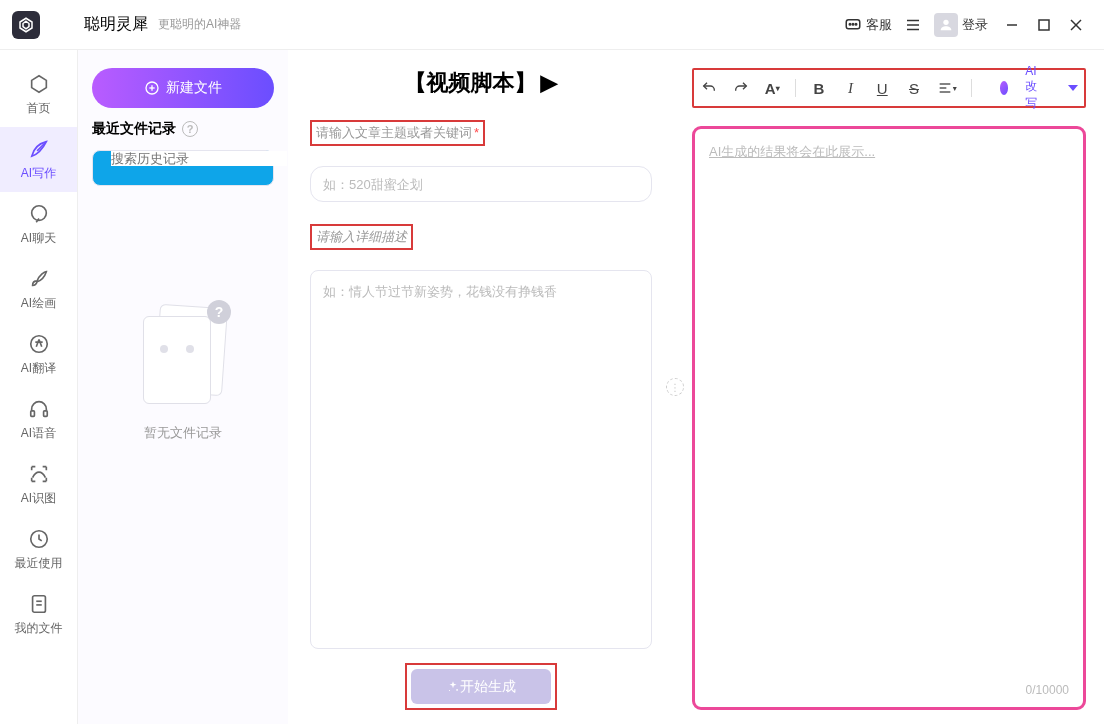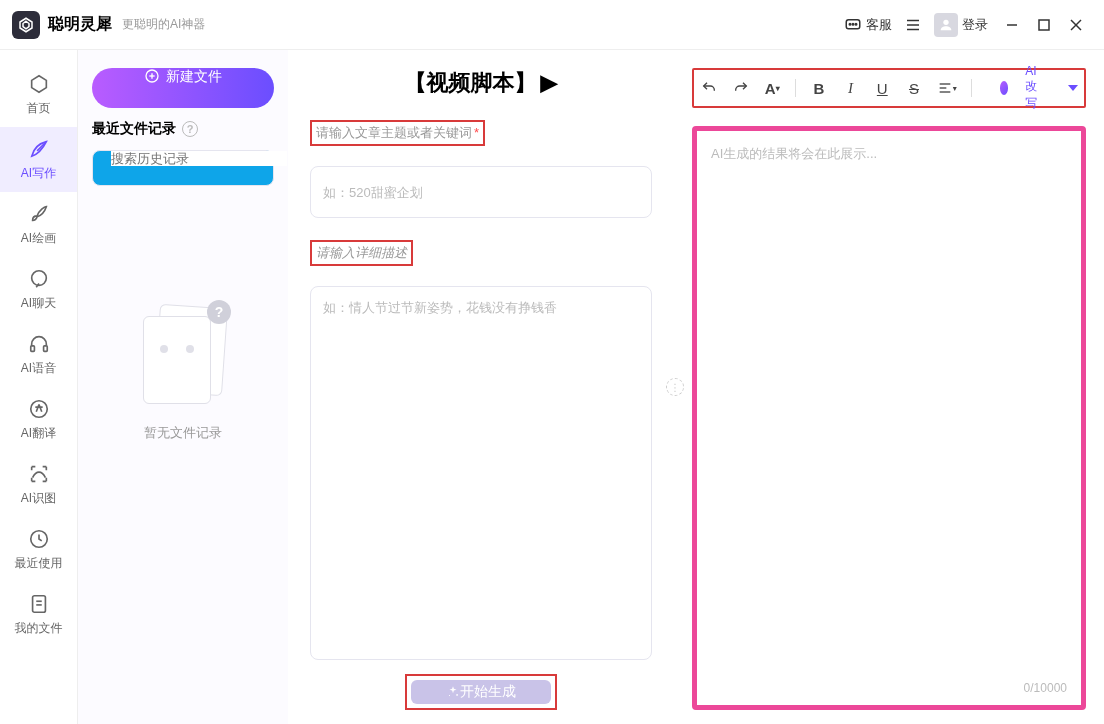--- a/index.html
+++ b/index.html
@@ -1,77 +1,77 @@
 <!DOCTYPE html>
 <html><head>
 <meta charset="utf-8">
 <style>
 * { margin: 0; padding: 0; box-sizing: border-box; font-family: -apple-system, "PingFang SC", "Microsoft YaHei", sans-serif; }
 body { width: 1104px; height: 724px; background: #fff; overflow: hidden; }
 
 .titlebar { height: 50px; display: flex; align-items: center; padding: 0 12px; border-bottom: 1px solid #eee; }
 .logo-badge { width: 28px; height: 28px; border-radius: 6px; background: #2d2d3a; display: flex; align-items: center; justify-content: center; margin-right: 8px; }
 .logo-badge svg { width: 18px; height: 18px; }
-.app-title { font-weight: 700; font-size: 16px; margin-right: 10px; }
+.app-title { font-weight: 400; font-size: 16px; margin-right: 10px; margin-left: 36px; }
 .app-sub { font-size: 12px; color: #999; }
 .spacer { flex: 1; }
 .hdr-btn { display: flex; align-items: center; gap: 4px; font-size: 13px; color: #333; padding: 4px 8px; cursor: pointer; }
 .hdr-icon { width: 26px; height: 26px; display: flex; align-items: center; justify-content: center; cursor: pointer; color: #333; }
 .avatar { width: 24px; height: 24px; background: #d8d8e0; border-radius: 4px; display: flex; align-items: center; justify-content: center; }
 .win-ctrl { width: 32px; height: 32px; display: flex; align-items: center; justify-content: center; cursor: pointer; color: #333; }
 
 .body { display: flex; height: calc(724px - 50px); }
 
 .rail { width: 78px; border-right: 1px solid #eee; display: flex; flex-direction: column; padding-top: 12px; }
 .rail-item { display: flex; flex-direction: column; align-items: center; gap: 4px; padding: 10px 0; font-size: 12px; color: #666; cursor: pointer; }
 .rail-item.active { background: #f0edff; color: #6b4eff; }
 .rail-icon { width: 24px; height: 24px; display: flex; align-items: center; justify-content: center; }
 .rail-icon svg { width: 22px; height: 22px; }
 
 .file-panel { width: 210px; padding: 18px 14px; background: #fcfbff; }
-.btn-new { width: 100%; height: 40px; border: none; border-radius: 20px; background: linear-gradient(90deg, #b95cff, #6b4eff); color: #fff; font-size: 14px; font-weight: 500; display: flex; align-items: flex-start; justify-content: center; gap: 6px; cursor: pointer; margin-bottom: 12px; }
+.btn-new { width: 100%; height: 40px; border: none; border-radius: 20px; background: linear-gradient(90deg, #b95cff, #6b4eff); color: #fff; font-size: 14px; font-weight: 500; display: flex; align-items: center; justify-content: center; gap: 6px; cursor: pointer; margin-bottom: 12px; }
 .btn-tpl { width: 100%; height: 40px; border: 1.5px solid #6b4eff; border-radius: 20px; background: #fff; color: #6b4eff; font-size: 14px; font-weight: 500; cursor: pointer; margin-bottom: 24px; }
 .section-title { font-size: 14px; font-weight: 700; display: flex; align-items: center; gap: 6px; margin-bottom: 12px; }
 .help-dot { width: 16px; height: 16px; border: 1px solid #bbb; border-radius: 50%; display: flex; align-items: center; justify-content: center; font-size: 11px; color: #bbb; }
 .search-box { width: 100%; height: 36px; border: 1px solid #e5e5ef; border-radius: 8px; display: flex; align-items: flex-start; padding: 0 10px; gap: 8px; color: #aaa; font-size: 13px; background: #0ea5e9; }
 .search-box input { border: none; outline: none; flex: 1; font-size: 13px; color: #333; }
 .empty-state { margin-top: 120px; display: flex; flex-direction: column; align-items: center; gap: 18px; color: #999; font-size: 13px; }
 .empty-illus { position: relative; width: 80px; height: 100px; }
 .paper { position: absolute; width: 68px; height: 88px; background: #fff; border: 1px solid #e0e0e8; border-radius: 6px; }
 .paper.back { left: 14px; top: 0; transform: rotate(4deg); }
 .paper.front { left: 0; top: 10px; }
 .paper.front::before, .paper.front::after { content: ""; position: absolute; width: 8px; height: 8px; background: #e0e0e8; border-radius: 50%; top: 28px; }
 .paper.front::before { left: 16px; }
 .paper.front::after { right: 16px; }
 .q-bubble { position: absolute; right: -8px; top: -6px; width: 24px; height: 24px; background: #d0d0da; border-radius: 50%; display: flex; align-items: center; justify-content: center; color: #fff; font-size: 14px; font-weight: 700; }
 
 .form-col { flex: 1; padding: 18px 22px 14px; display: flex; flex-direction: column; position: relative; min-width: 0; }
 .page-title { font-size: 22px; font-weight: 700; text-align: center; display: flex; align-items: center; justify-content: center; gap: 4px; margin-bottom: 22px; }
 .label-row { font-size: 13px; color: #999; margin-bottom: 10px; display: inline-block; }
 .label-row .req { color: #ff4d4f; margin-left: 2px; }
 .hl { border: 2px solid #d83a3a; padding: 2px 4px; }
-.text-input { width: 100%; height: 52px; border: 1px solid #e5e5ef; border-radius: 8px; padding: 0 12px; font-size: 13px; outline: none; margin-bottom: 22px; }
+.text-input { width: 100%; height: 36px; border: 1px solid #e5e5ef; border-radius: 13px; padding: 0 12px; font-size: 13px; outline: none; margin-bottom: 22px; }
 .text-input::placeholder, .textarea::placeholder { color: #bbb; }
 .textarea { width: 100%; flex: 1; border: 1px solid #e5e5ef; border-radius: 8px; padding: 12px; font-size: 13px; outline: none; resize: none; margin-bottom: 14px; min-height: 360px; }
 .gen-wrap { display: flex; justify-content: center; }
-.gen-btn { width: 140px; height: 24px; border: none; border-radius: 6px; background: #c9c3e8; color: #fff; font-size: 14px; display: flex; align-items: center; justify-content: center; cursor: pointer; }
+.gen-btn { width: 140px; height: 35px; border: none; border-radius: 6px; background: #c9c3e8; color: #fff; font-size: 14px; display: flex; align-items: center; justify-content: center; cursor: pointer; }
 .gen-hl { border: 2px solid #d83a3a; padding: 4px; display: inline-block; }
 
 .mid-handle { position: absolute; right: -10px; top: 50%; transform: translateY(-50%); width: 18px; height: 18px; border: 1px dashed #ccc; border-radius: 50%; background: #fff; display: flex; align-items: center; justify-content: center; color: #ccc; font-size: 10px; }
 
 .output-col { width: 430px; padding: 18px 18px 14px; display: flex; flex-direction: column; }
 .toolbar-hl { border: 2px solid #d83a3a; padding: 4px 6px; border-radius: 2px; margin-bottom: 18px; }
 .toolbar { display: flex; align-items: center; gap: 14px; height: 28px; }
 .tb-btn { width: 22px; height: 22px; display: flex; align-items: center; justify-content: center; cursor: pointer; color: #444; font-size: 15px; }
 .tb-btn svg { width: 16px; height: 16px; }
 .tb-sep { width: 1px; height: 18px; background: #ddd; }
 .tb-flex { flex: 1; }
 .ai-rewrite { display: flex; align-items: center; gap: 17px; font-size: 12px; color: #6b4eff; cursor: pointer; }
 .ai-dot { width: 14px; height: 14px; border-radius: 50%; background: linear-gradient(135deg, #b95cff, #6b4eff); }
-.output-area { flex: 1; border: 5px solid #ec4899; border-radius: 4px; padding: 14px; color: #bbb; font-size: 13px; position: relative; }
+.output-area { flex: 1; border: 3px solid #ec4899; border-radius: 9px; padding: 14px; color: #bbb; font-size: 13px; position: relative; text-decoration: underline; }
 .counter { position: absolute; right: 14px; bottom: 10px; font-size: 12px; color: #bbb; }
 .caret { display: inline-block; margin-left: 4px; border-left: 5px solid transparent; border-right: 5px solid transparent; border-top: 6px solid currentColor; vertical-align: middle; }
 </style>
 </head>
 <body>
 
 <div class="titlebar">
   <div class="logo-badge">
     <svg viewBox="0 0 24 24" fill="none" stroke="#fff" stroke-width="2">
         <polygon points="12,3 20,8 20,16 12,21 4,16 4,8"></polygon>
@@ -140,52 +140,52 @@
           <svg viewBox="0 0 24 24" fill="none" stroke="currentColor" stroke-width="1.8">
             <path d="M4 20c6-2 12-8 16-16-8 2-14 8-16 16z"></path>
             <path d="M10 14l8-8"></path>
           </svg>
         </span>
       <span>AI写作</span>
     </div>
     <div class="rail-item">
       <span class="rail-icon">
           <svg viewBox="0 0 24 24" fill="none" stroke="currentColor" stroke-width="1.8">
-            <path d="M5 19c0-3 2-5 5-5 2-6 8-10 10-10-1 3-4 9-10 11-1 3-3 4-5 4z"></path>
-          </svg>
-        </span>
-      <span>AI绘画</span>
-    </div>
-    <div class="rail-item">
-      <span class="rail-icon">
-          <svg viewBox="0 0 24 24" fill="none" stroke="currentColor" stroke-width="1.8">
             <circle cx="12" cy="11" r="8"></circle>
             <path d="M9 21l3-4"></path>
           </svg>
         </span>
       <span>AI聊天</span>
+    </div>
+    <div class="rail-item">
+      <span class="rail-icon">
+          <svg viewBox="0 0 24 24" fill="none" stroke="currentColor" stroke-width="1.8">
+            <path d="M5 19c0-3 2-5 5-5 2-6 8-10 10-10-1 3-4 9-10 11-1 3-3 4-5 4z"></path>
+          </svg>
+        </span>
+      <span>AI绘画</span>
+    </div>
+    <div class="rail-item">
+      <span class="rail-icon">
+          <svg viewBox="0 0 24 24" fill="none" stroke="currentColor" stroke-width="1.8">
+            <circle cx="12" cy="12" r="9"></circle>
+            <path d="M8 10h8M12 7l-3 8M12 7l3 8"></path>
+          </svg>
+        </span>
+      <span>AI翻译</span>
     </div>
     <div class="rail-item">
       <span class="rail-icon">
           <svg viewBox="0 0 24 24" fill="none" stroke="currentColor" stroke-width="1.8">
             <path d="M4 14v-2a8 8 0 0116 0v2"></path>
             <rect x="3" y="14" width="4" height="6" rx="1"></rect>
             <rect x="17" y="14" width="4" height="6" rx="1"></rect>
           </svg>
         </span>
       <span>AI语音</span>
-    </div>
-    <div class="rail-item">
-      <span class="rail-icon">
-          <svg viewBox="0 0 24 24" fill="none" stroke="currentColor" stroke-width="1.8">
-            <circle cx="12" cy="12" r="9"></circle>
-            <path d="M8 10h8M12 7l-3 8M12 7l3 8"></path>
-          </svg>
-        </span>
-      <span>AI翻译</span>
     </div>
     <div class="rail-item">
       <span class="rail-icon">
           <svg viewBox="0 0 24 24" fill="none" stroke="currentColor" stroke-width="1.8">
             <path d="M5 16c2-4 5-6 7-6s5 2 7 6"></path>
             <path d="M4 4h4M4 4v4M20 4h-4M20 4v4M4 20h4M4 20v-4M20 20h-4M20 20v-4"></path>
           </svg>
         </span>
       <span>AI识图</span>
     </div>

